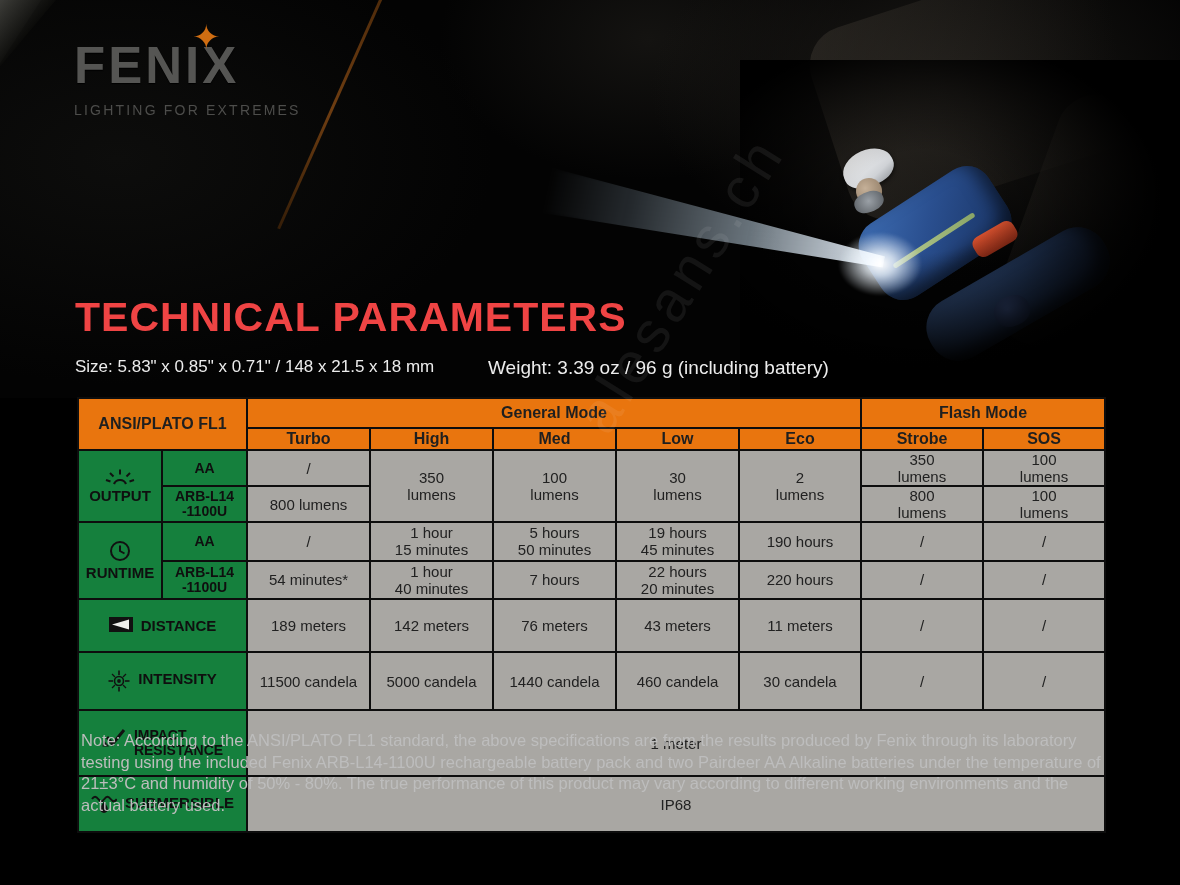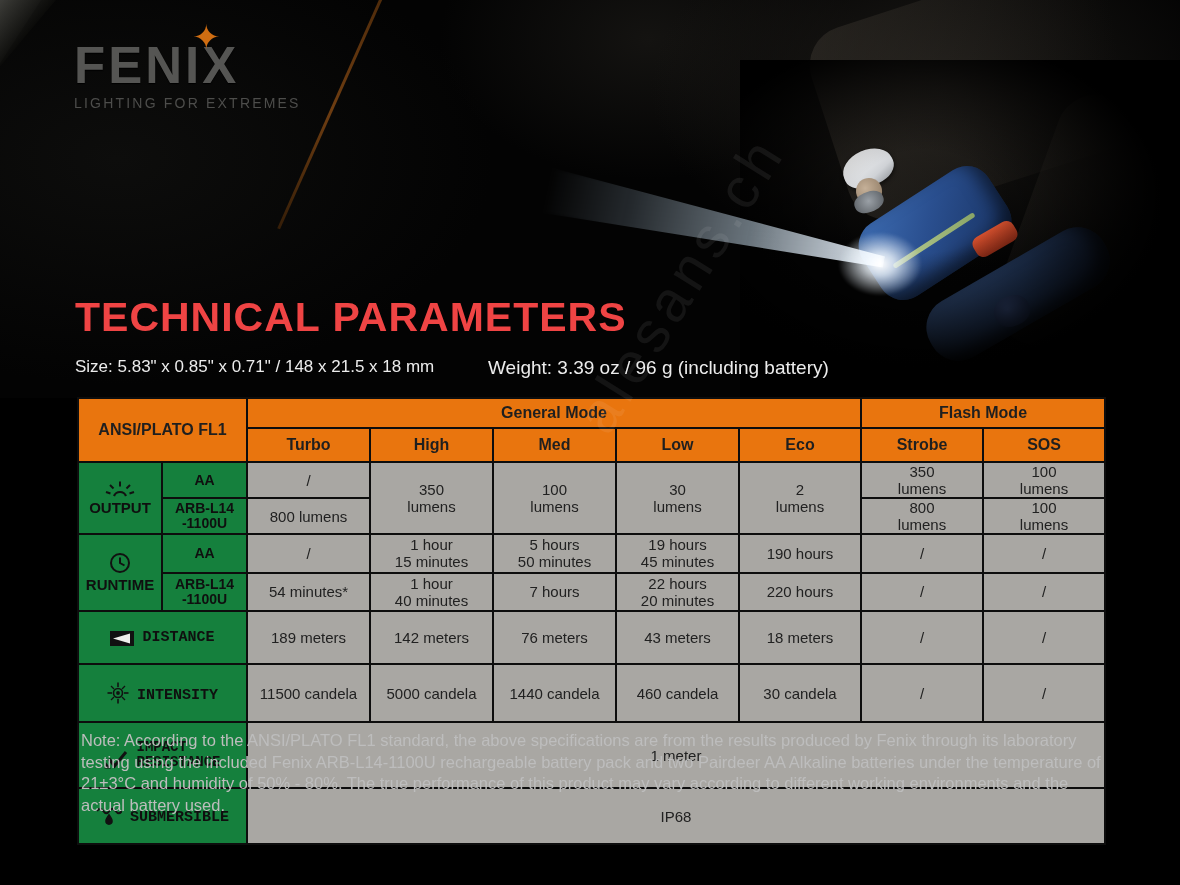--- a/index.html
+++ b/index.html
@@ -59,21 +59,21 @@
         rgba(205,226,242,.5) 40%,rgba(188,214,236,.18) 75%,rgba(180,210,235,0) 100%);}
   .glow{position:absolute;left:838px;top:232px;width:84px;height:64px;
       background:radial-gradient(closest-side,#ffffff 0%,rgba(240,248,255,.8) 35%,rgba(200,225,245,0) 100%);
       filter:blur(1px);}
 
   
   .logo{position:absolute;left:74px;top:44px;width:260px;}
   .logo-text{font-size:51px;font-weight:bold;letter-spacing:3px;color:#555553;
       text-shadow:0 1px 1px #000;line-height:44px;}
   .logo-star{position:absolute;left:118px;top:-22px;color:#cf6d12;font-size:34px;line-height:30px;}
-  .logo-tag{font-size:14px;letter-spacing:2.2px;color:#4d4d4b;margin-top:7px;}
+  .logo-tag{font-size:14px;letter-spacing:2.2px;color:#4d4d4b;margin-top:14px;}
 
   
   .watermark{position:absolute;left:470px;top:250px;width:420px;text-align:center;
       transform:rotate(-58deg);font-size:58px;letter-spacing:6px;color:rgba(255,255,255,.07);
       pointer-events:none;z-index:9;}
 
   
   .title{position:absolute;left:75px;top:294px;font-size:41px;font-weight:bold;
       letter-spacing:1px;color:#ef4444;z-index:5;}
   .specs{position:absolute;left:0;top:357px;width:1180px;height:24px;z-index:5;}
@@ -82,23 +82,23 @@
 
   
   .tbl-wrap{position:absolute;left:77px;top:397px;z-index:5;}
   table.t{border-collapse:collapse;table-layout:fixed;width:1027px;}
   .t td,.t th{border:2px solid #0d0d0d;text-align:center;vertical-align:middle;
       white-space:pre-line;padding:0 2px;overflow:hidden;}
   .hdr{background:#e9750e;color:#1f1f1f;font-weight:bold;font-size:16px;}
   .cell{background:#a9a7a3;color:#212121;font-size:15px;line-height:17px;font-weight:normal;}
   .lbl{background:#15803d;color:#0f0f0f;font-weight:bold;font-size:15px;}
   .bat{background:#15803d;color:#0f0f0f;font-weight:bold;font-size:14px;line-height:15px;}
-  .h30{height:30px}.h31{height:31px}.h32{height:32px}.h34{height:34px}
+  .h30{height:30px}.h31{height:31px}.h32{height:32px}.h34{height:22px}
   .stack{display:flex;flex-direction:column;align-items:center;justify-content:center;gap:2px;}
-  .inline-lbl{display:flex;align-items:flex-end;justify-content:center;gap:8px;text-align:left;font-family:Liberation Mono, monospace;}
+  .inline-lbl{display:flex;align-items:flex-start;justify-content:center;gap:8px;text-align:left;}
   .ic{flex:0 0 auto;display:block;}
 
   
   .notes{position:absolute;left:75px;top:724px;width:1032px;z-index:5;
       color:#bdbdbd;font-size:16.5px;line-height:21.5px;}
   .notes p{margin:6px;}
 </style>
 </head>
 <body>
 
@@ -250,21 +250,21 @@
             <rect x="0" y="0" width="24" height="15" fill="#111"></rect>
             <polygon points="3,7.5 20,2.5 20,12.5" fill="#efefec"></polygon>
           </svg>
           <span>DISTANCE</span>
         </div>
       </td>
       <td class="cell">189 meters</td>
       <td class="cell">142 meters</td>
       <td class="cell">76 meters</td>
       <td class="cell">43 meters</td>
-      <td class="cell">18 meters</td>
+      <td class="cell">11 meters</td>
       <td class="cell">/</td>
       <td class="cell">/</td>
     </tr>
 
     <tr class="h31">
       <td class="lbl" colspan="2">
         <div class="inline-lbl">
           <svg class="ic" width="22" height="22" viewBox="0 0 22 22">
             <circle cx="11" cy="11" r="4.5" fill="none" stroke="#111" stroke-width="1.6"></circle>
             <circle cx="11" cy="11" r="1.9" fill="#111"></circle>

